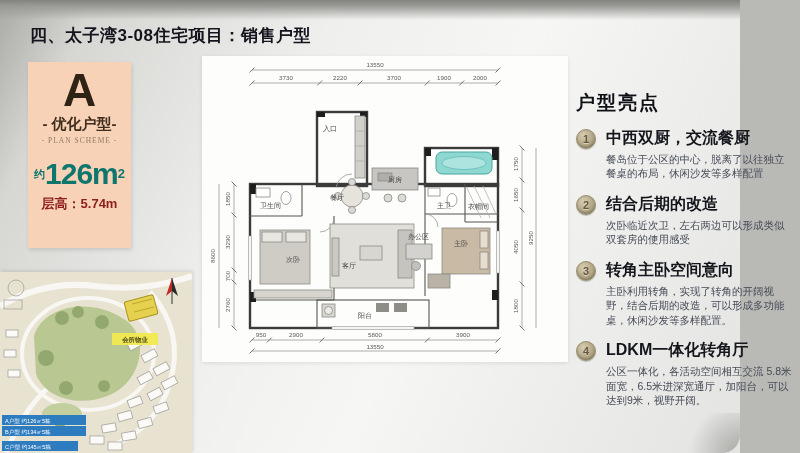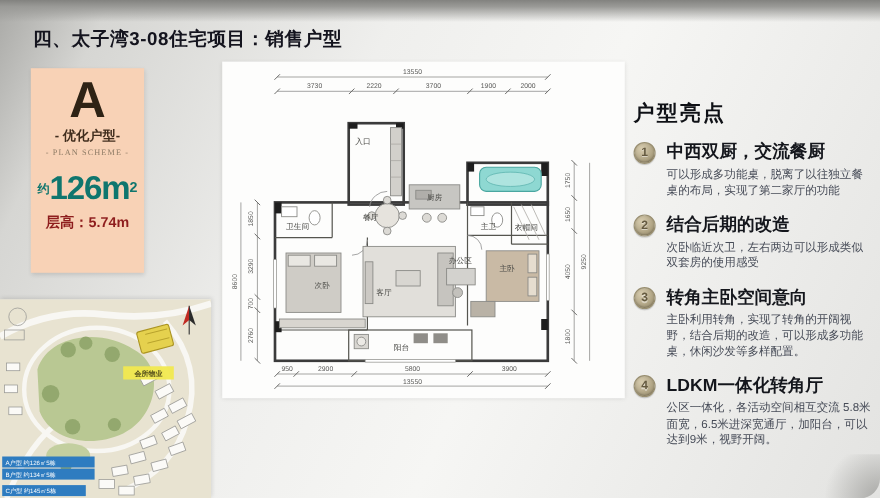--- a/index.html
+++ b/index.html
@@ -1,35 +1,35 @@
 <!DOCTYPE html>
 <html><head>
 <meta charset="utf-8">
 <style>
   * { margin:0; padding:0; box-sizing:border-box; }
   html,body { width:800px; height:453px; overflow:hidden; }
   body { font-family:"Liberation Sans", sans-serif; background:#b9b9b6; }
   .slide {
-    position:relative; width:800px; height:453px;
+    position:relative; width:740px; height:453px;
     background:
       linear-gradient(180deg, #82827f 0px, #9a9a97 6px, rgba(154,154,151,0) 20px),
       linear-gradient(115deg, #a9a9a6 0%, #d6d6d3 10%, #efefed 36%, #f6f6f4 58%, #e3e3e1 100%);
   }
   .corner-shade { position:absolute; right:0; bottom:0; width:60px; height:40px;
     background:radial-gradient(circle at 100% 100%, #a8a8a5 0%, rgba(168,168,165,0) 70%);
     border-bottom-right-radius:18px; }
   .page-title { position:absolute; left:30px; top:24px; font-size:17px; font-weight:bold;
     color:#14141e; letter-spacing:0.5px; }
 
   
   .badge { position:absolute; left:28px; top:62px; width:103px; height:186px;
     background:#f8d2b6; text-align:center; padding-top:4px;
     box-shadow:1px 2px 4px rgba(0,0,0,0.12); }
   .badge-letter { font-size:46px; font-weight:800; color:#2e2315; line-height:1.05; }
-  .badge-sub { font-size:12px; font-weight:bold; color:#402d1d; margin-top:1px; }
+  .badge-sub { font-size:15px; font-weight:bold; color:#402d1d; margin-top:1px; }
   .badge-en { font-size:7.5px; color:#8f7c66; letter-spacing:1px; margin-top:2px;
     font-family:"Liberation Serif", serif; }
   .badge-area { margin-top:14px; color:#0f766e; line-height:1; white-space:nowrap; }
   .badge-area .yue { font-size:11px; font-weight:bold; vertical-align:6px; }
   .badge-area .num { font-size:30px; font-weight:800; letter-spacing:-1px; }
   .badge-area sup { font-size:13px; font-weight:800; }
   .badge-height { margin-top:6px; font-size:13px; font-weight:bold; color:#8e1d1d; }
 
   
   .plan-panel { position:absolute; left:202px; top:56px; width:366px; height:306px;
@@ -249,21 +249,21 @@
     </svg>
   </div>
 
   <div class="highlights">
     <div class="hl-header">户型亮点</div>
 
     <div class="hl-item">
       <div class="hl-coin">1</div>
       <div class="hl-body">
         <div class="hl-title">中西双厨，交流餐厨</div>
-        <div class="hl-desc">可以形成多功能桌，脱离了以往独立餐桌的布局，实现了第二家厅的功能</div>
+        <div class="hl-desc">餐岛位于公区的中心，脱离了以往独立餐桌的布局，休闲沙发等多样配置</div>
       </div>
     </div>
 
     <div class="hl-item">
       <div class="hl-coin">2</div>
       <div class="hl-body">
         <div class="hl-title">结合后期的改造</div>
         <div class="hl-desc">次卧临近次卫，左右两边可以形成类似双套房的使用感受</div>
       </div>
     </div>

